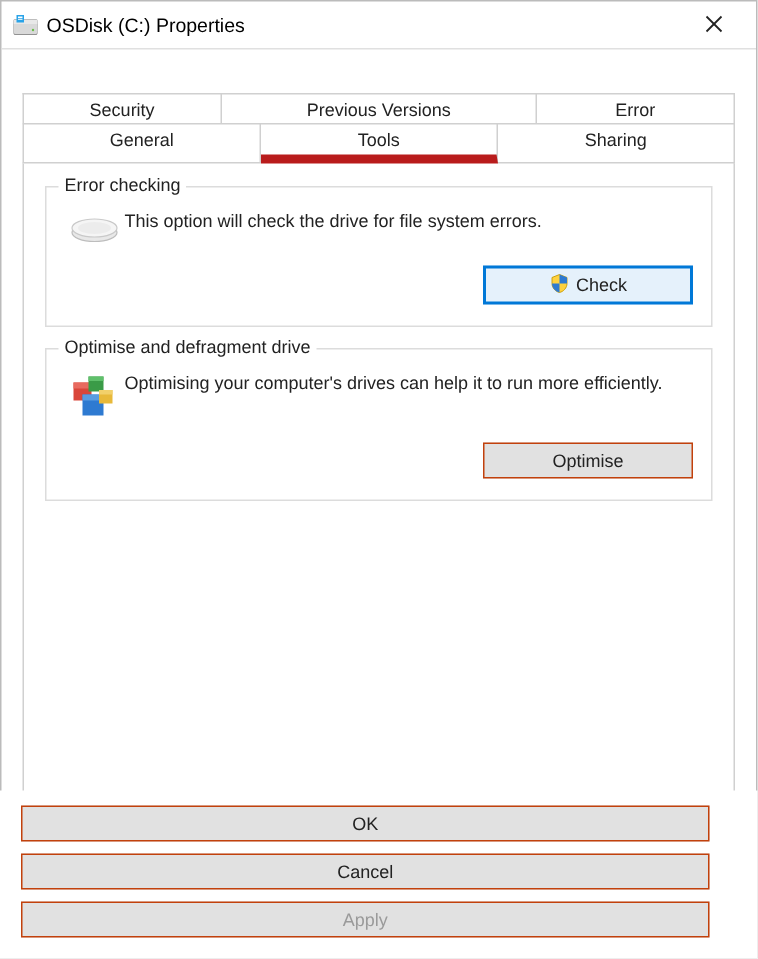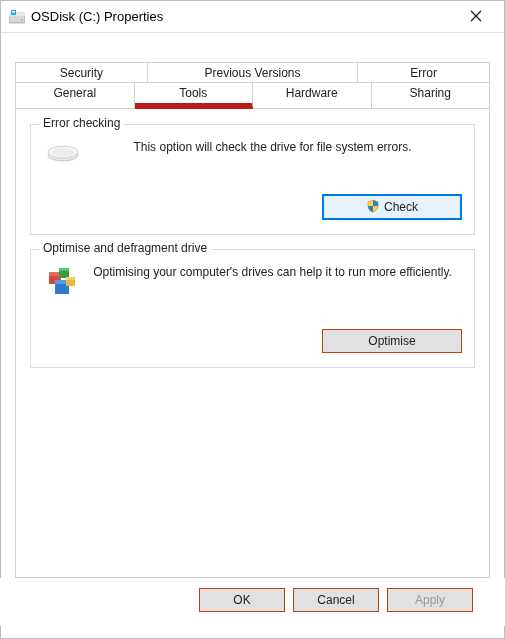--- a/index.html
+++ b/index.html
@@ -66,21 +66,20 @@
   }
   .tab + .tab { border-left: none; }
   .tabrow.bottom { margin-top: -1px; }
   .tabbody {
     border: 1px solid #d0d0d0;
     border-top: none;
     padding: 16px 14px 20px 14px;
     min-height: 470px;
     margin-top: -1px;
     background: #fff;
-    text-align: center;
   }
   .groupbox {
     border: 1px solid #dcdcdc;
     border-radius: 0;
     padding: 14px 12px 14px 12px;
     margin-bottom: 14px;
     position: relative;
   }
   .groupbox .legend {
     position: absolute;
@@ -104,21 +103,21 @@
   }
   .grouprow .gtext {
     flex: 1;
     color: #222;
     font-size: 12px;
     line-height: 1.35;
   }
   .btnrow {
     display: flex;
     justify-content: flex-end;
-    margin-top: 29px;
+    margin-top: 12px;
   }
   .winbtn {
     min-width: 140px;
     height: 24px;
     background: #e1e1e1;
     border: 1px solid #c2410c;
     font-size: 12px;
     color: #222;
     display: inline-flex;
     align-items: center;
@@ -126,28 +125,29 @@
     cursor: default;
     gap: 4px;
   }
   .winbtn.focus {
     border: 2px solid #0078d7;
     background: #e5f1fb;
     height: 26px;
   }
   .footer {
     position: absolute;
-    bottom: 13px;
+    bottom: 0;
     left: 0;
     right: 0;
     padding: 10px 32px 14px 14px;
     display: flex;
     justify-content: flex-end;
     gap: 8px;
     background: #fff;
+    flex-direction: column;
   }
   .footer .winbtn {
     min-width: 86px;
     height: 24px;
   }
   .winbtn.disabled {
     color: #9a9a9a;
   }
   .shield {
     display: inline-block;
@@ -179,21 +179,20 @@
 <div class="content">
   <div class="tabstrip">
     <div class="tabrow top">
       <div class="tab">Security</div>
       <div class="tab" style="flex:1.6">Previous Versions</div>
       <div class="tab">Error</div>
     </div>
     <div class="tabrow bottom">
       <div class="tab">General</div>
       <div class="tab active">Tools</div>
-      <div class="tab">Hardware</div>
       <div class="tab">Sharing</div>
     </div>
   </div>
 
   <div class="tabbody">
 
     <div class="groupbox">
       <div class="legend">Error checking</div>
       <div class="grouprow">
         <div class="gicon">

